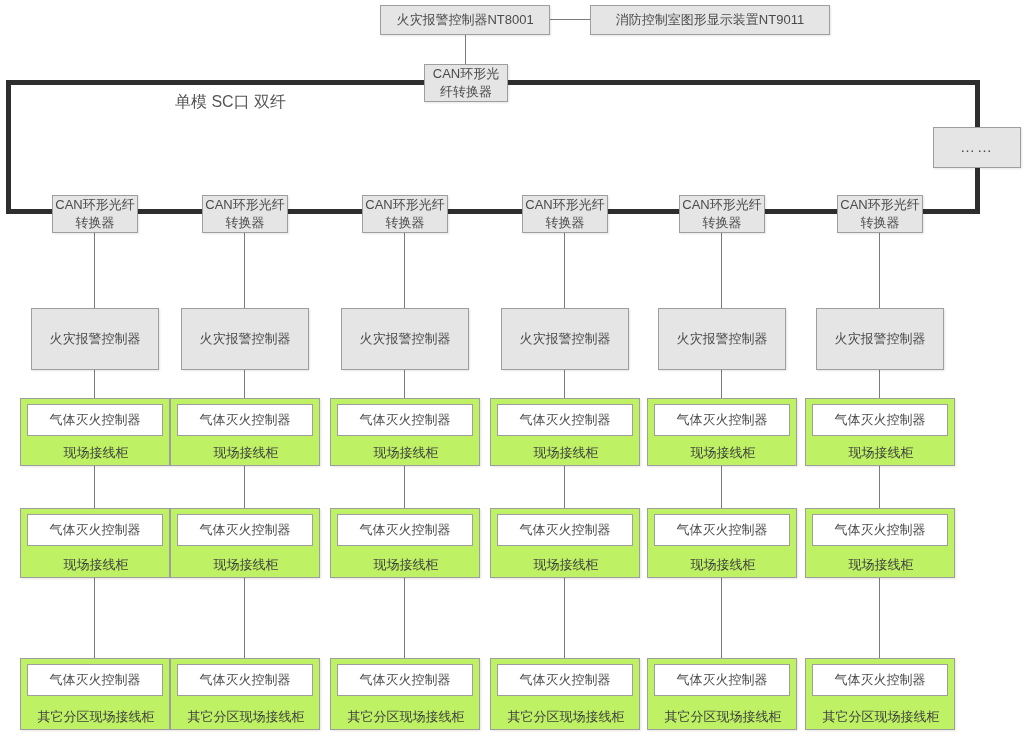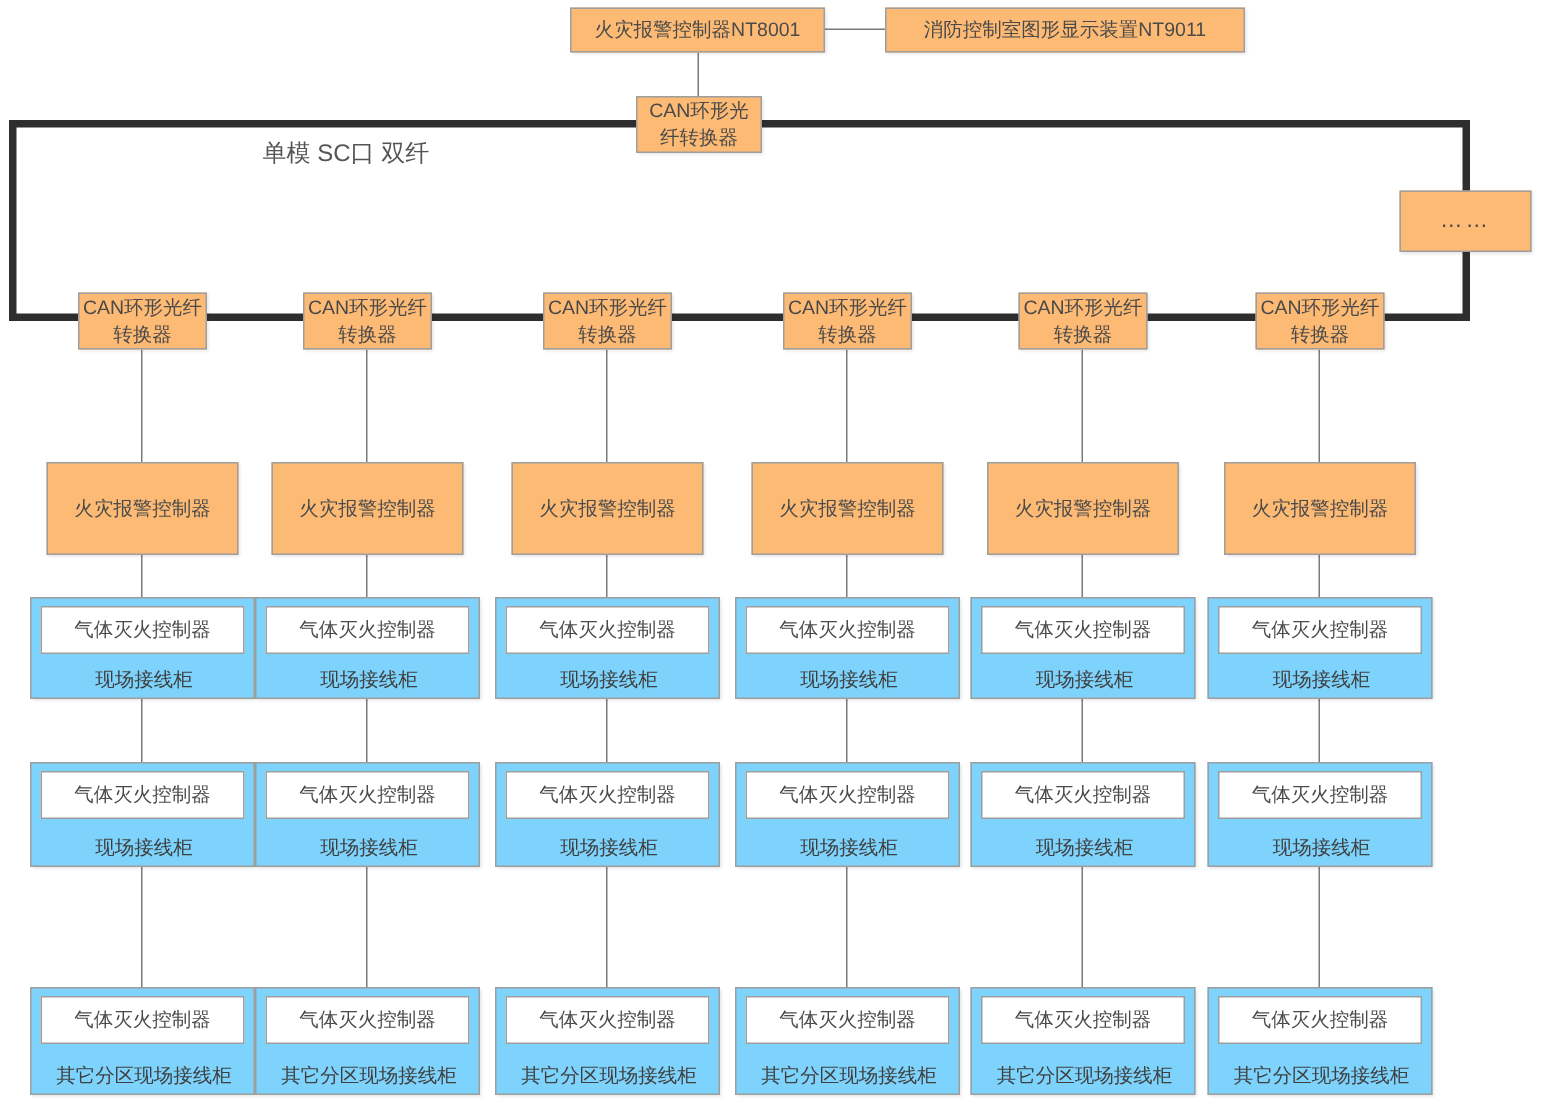--- a/index.html
+++ b/index.html
@@ -2,21 +2,21 @@
 <html><head>
 <meta charset="utf-8">
 <style>
   html,body{margin:0;padding:0;background:#fff;}
   .stage{
     position:relative;width:1027px;height:740px;background:#fff;overflow:hidden;
     font-family:"Liberation Sans","DejaVu Sans",sans-serif;color:#444;
   }
   
   .box{
-    position:absolute;background:#fdba74;border:1px solid #9e9e9e;
+    position:absolute;background:#e5e5e5;border:1px solid #9e9e9e;
     display:flex;align-items:center;justify-content:center;text-align:center;
     font-size:13px;line-height:1.35;box-sizing:border-box;z-index:2;
     box-shadow:1px 1px 2px rgba(0,0,0,0.10);color:#4a4a4a;padding:1px 2px;
   }
   
   .ring{position:absolute;background:#2e2e2e;z-index:1;}
   
   .thin{position:absolute;background:#7a7a7a;z-index:0;}
 
   
@@ -38,21 +38,21 @@
   
   .conn-h{left:550px;top:19px;width:40px;height:1px;}
   .conn-v{left:465px;top:35px;width:1px;height:30px;}
 
   
   .column{position:absolute;top:195px;width:156px;height:540px;z-index:2;}
   .col-line{position:absolute;left:77px;top:38px;width:1px;height:425px;background:#7a7a7a;z-index:0;}
   .converter{left:35px;top:0;width:86px;height:38px;}
   .alarm{left:14px;top:113px;width:128px;height:62px;font-family:Liberation Serif, serif;}
   .cabinet{
-    position:absolute;left:3px;width:150px;background:#7dd3fc;border:1px solid #9e9e9e;
+    position:absolute;left:3px;width:150px;background:#bef264;border:1px solid #9e9e9e;
     box-sizing:border-box;display:flex;flex-direction:column;justify-content:space-between;
     padding:5px 3px 3px;z-index:1;box-shadow:1px 1px 2px rgba(0,0,0,0.10);
   }
   .cab1{top:203px;height:68px;}
   .cab2{top:313px;height:70px;}
   .cab3{top:463px;height:72px;}
   .device{
     position:relative;width:136px;height:32px;margin:0 auto;background:#fff;
     border:1px solid #9e9e9e;display:flex;align-items:center;justify-content:center;
     font-size:13px;box-sizing:border-box;color:#4a4a4a;

